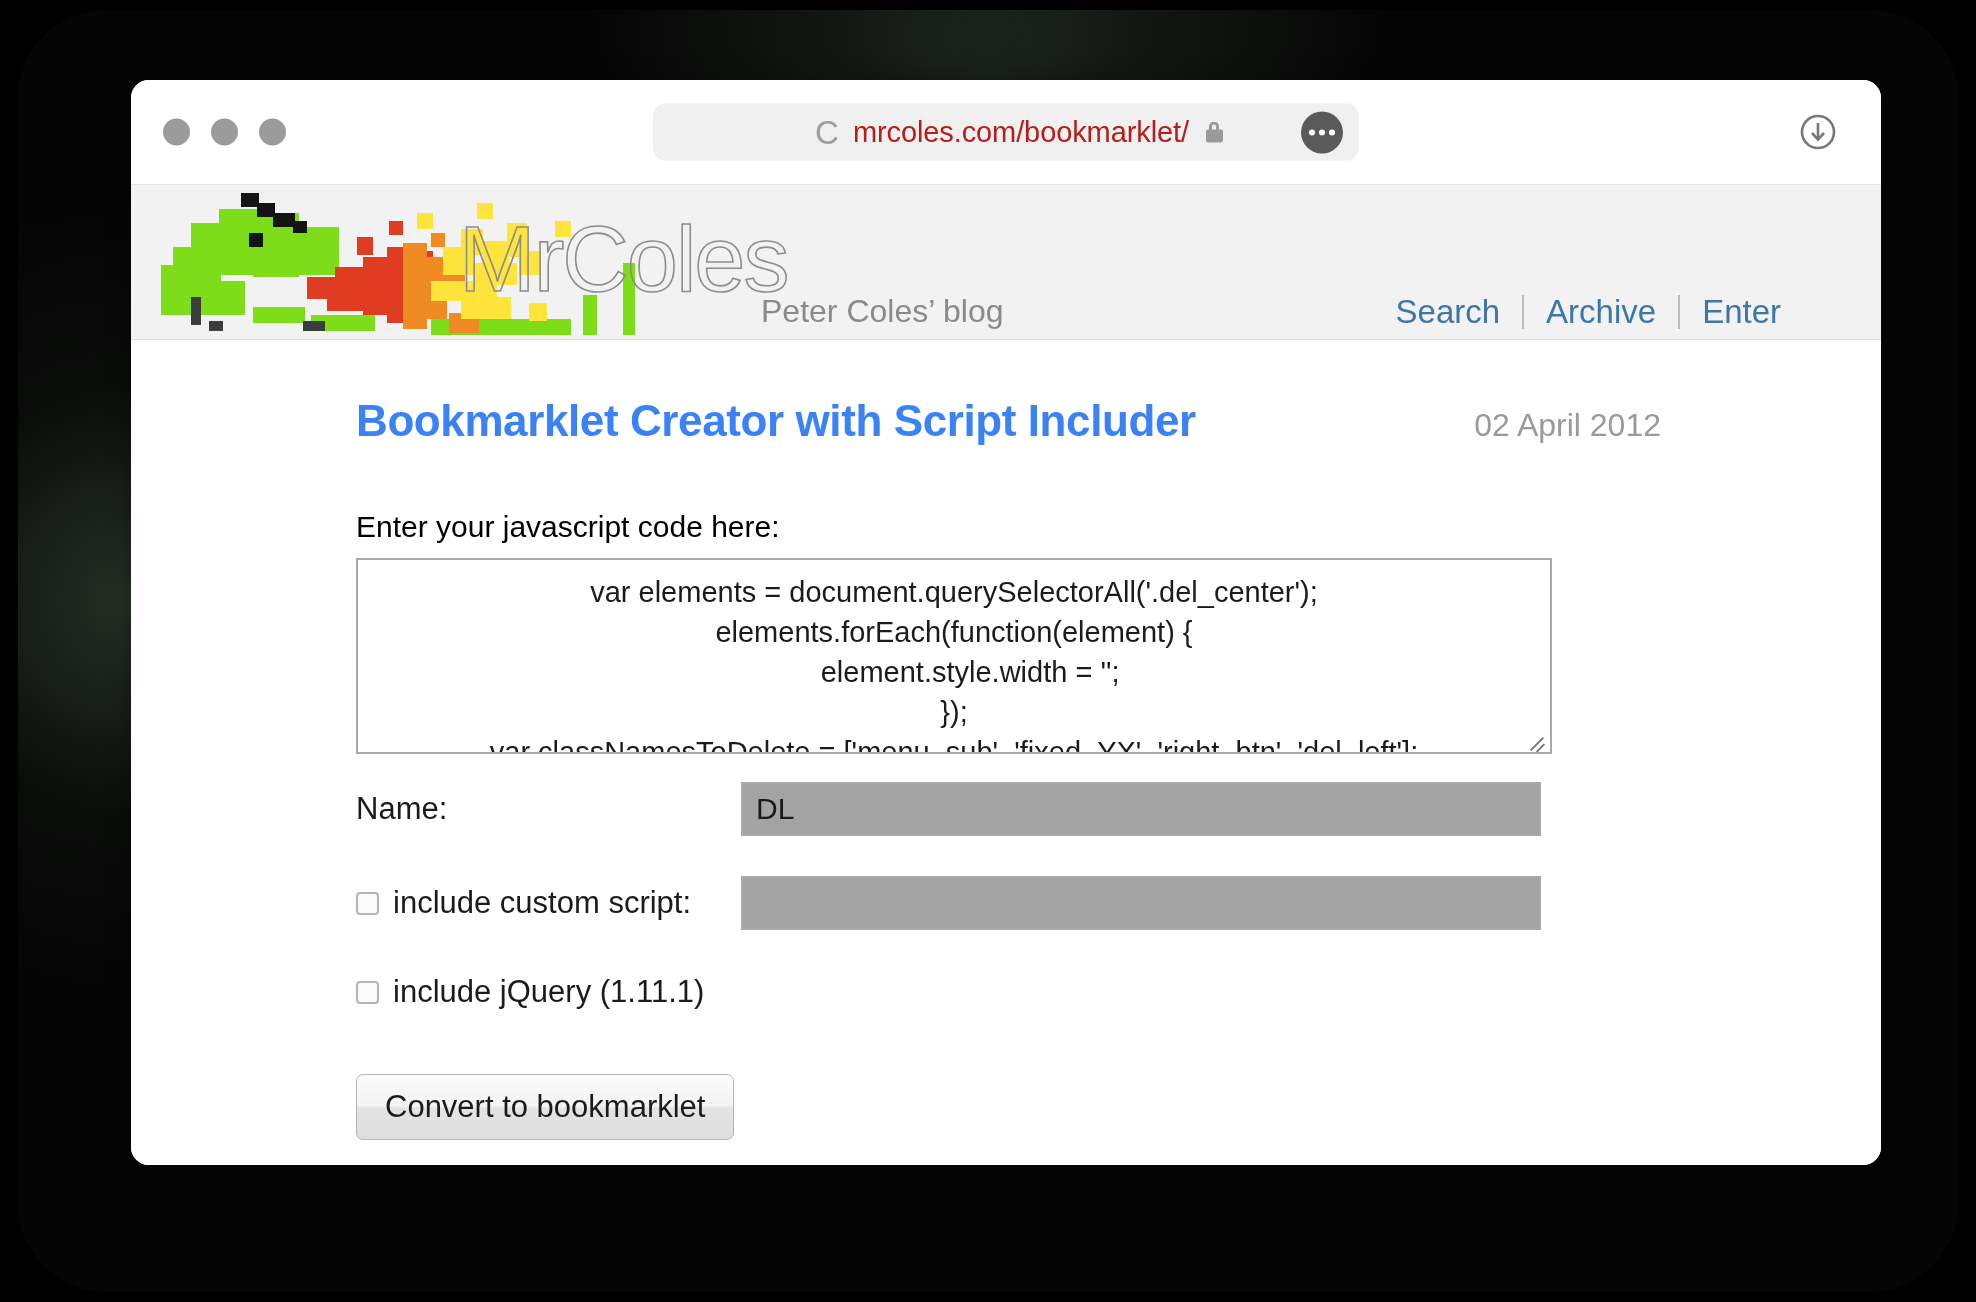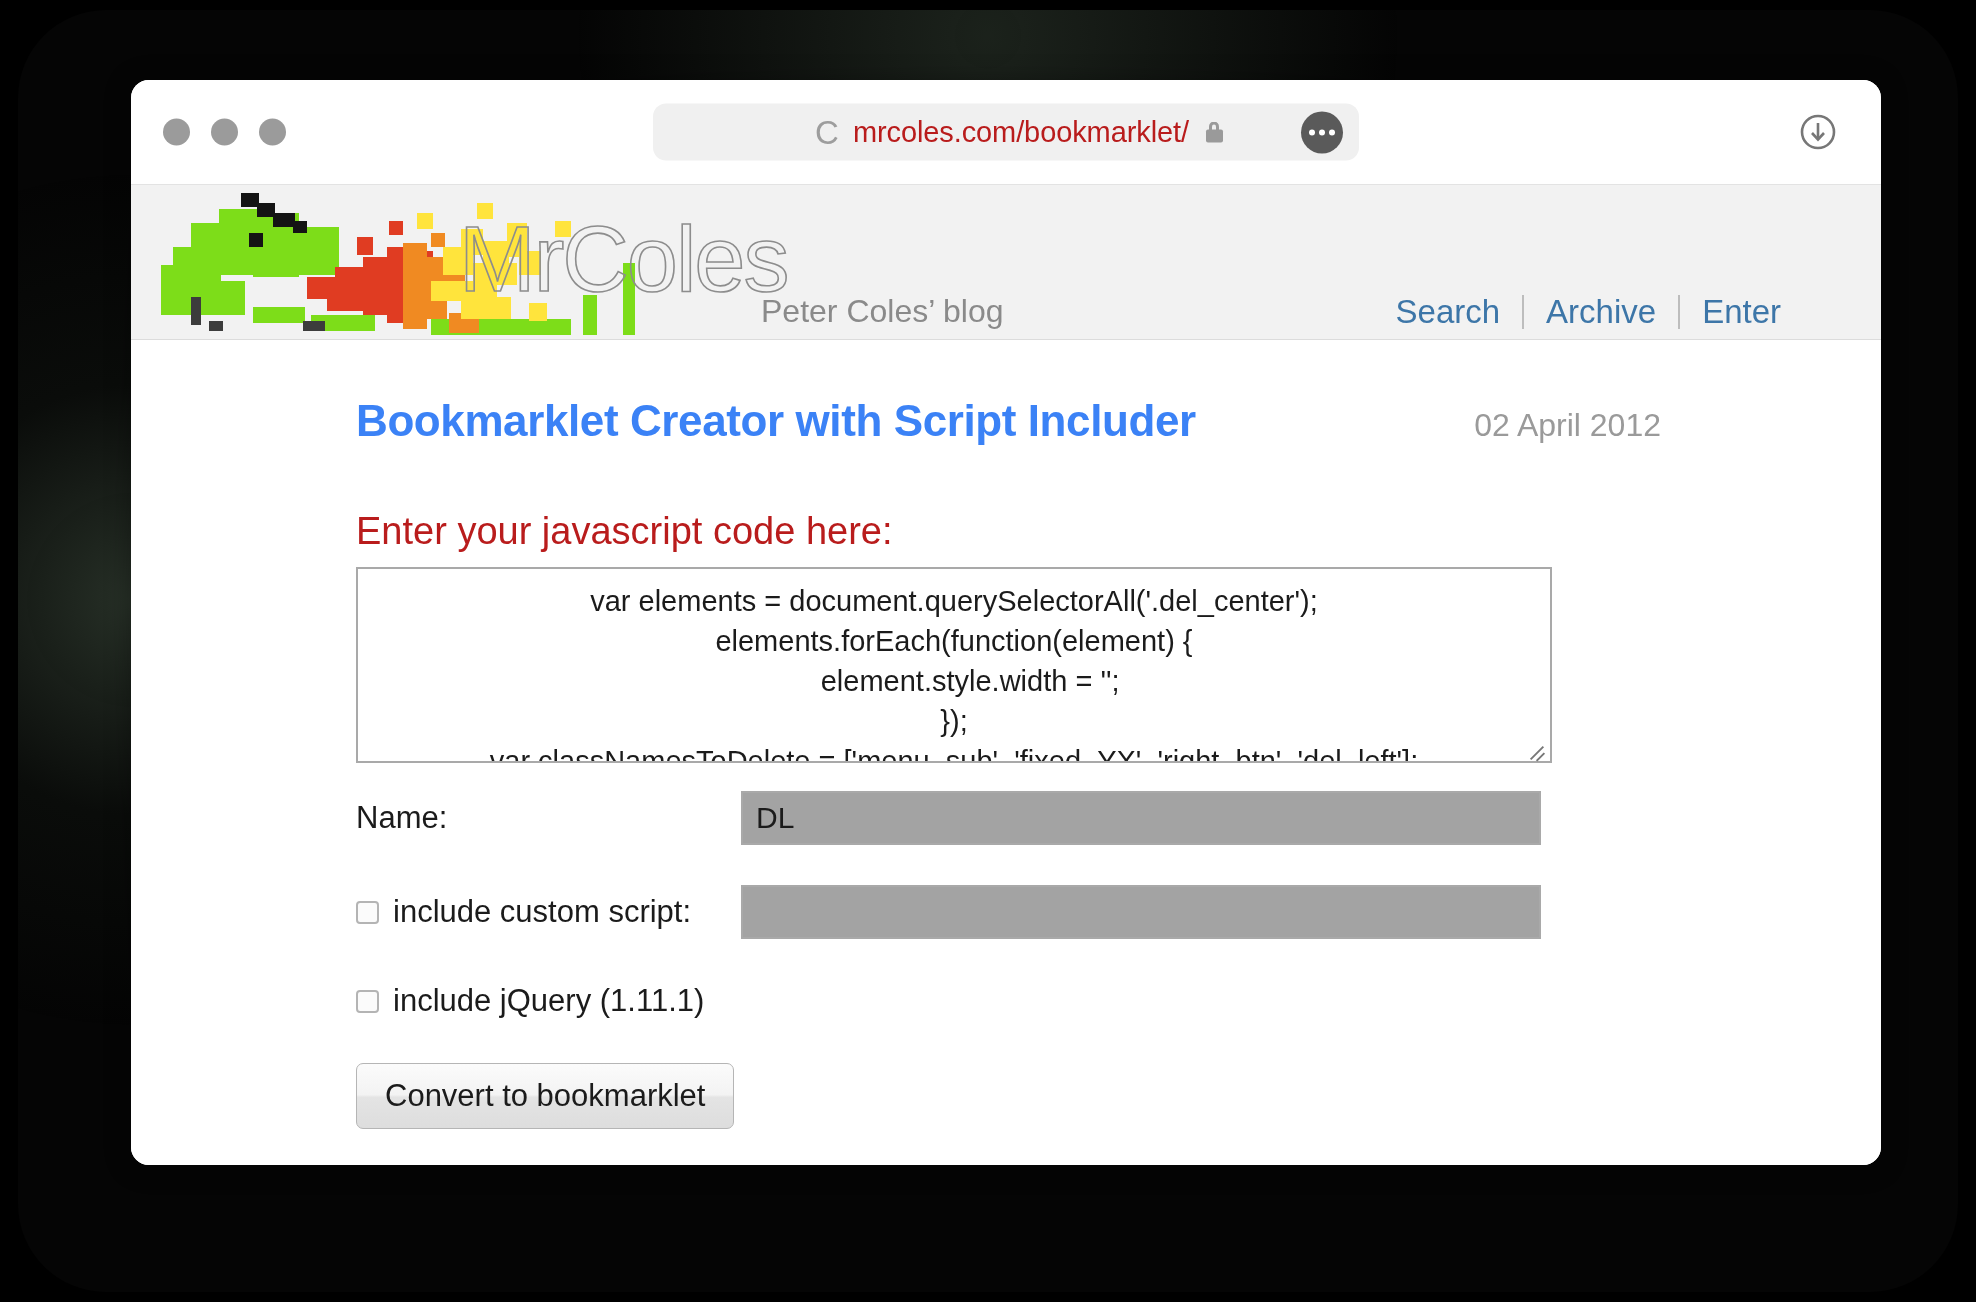--- a/index.html
+++ b/index.html
@@ -256,22 +256,22 @@
   }
 
   .form-area {
     position: absolute;
     left: 225px;
     top: 170px;
     width: 1270px;
   }
 
   .field-label {
-    font-size: 38px;
-    color: #b91c1c;
+    font-size: 30px;
+    color: #000000;
     margin-bottom: 14px;
     display: block;
   }
 
   .code-textarea {
     width: 1196px;
     height: 196px;
     border: 2px solid #a9a9a9;
     background: #ffffff;
     font-size: 29px;
@@ -334,21 +334,21 @@
     border: 2px solid #b4b4b4;
     border-radius: 4px;
     background: #fbfbfb;
     display: inline-block;
     flex: none;
   }
   .row-jquery { margin-top: 44px; }
   .row-jquery .row-label { width: auto; }
 
   .convert-btn {
-    margin-top: 44px;
+    margin-top: 64px;
     display: inline-block;
     font-size: 31px;
     color: #1b1b1b;
     padding: 14px 28px;
     border: 1px solid #b5b5b5;
     border-radius: 7px;
     background: linear-gradient(to bottom, #fbfbfb 0%, #f3f3f3 48%, #e4e4e4 52%, #dddddd 100%);
     font-family: "Liberation Sans", sans-serif;
     cursor: pointer;
   }

